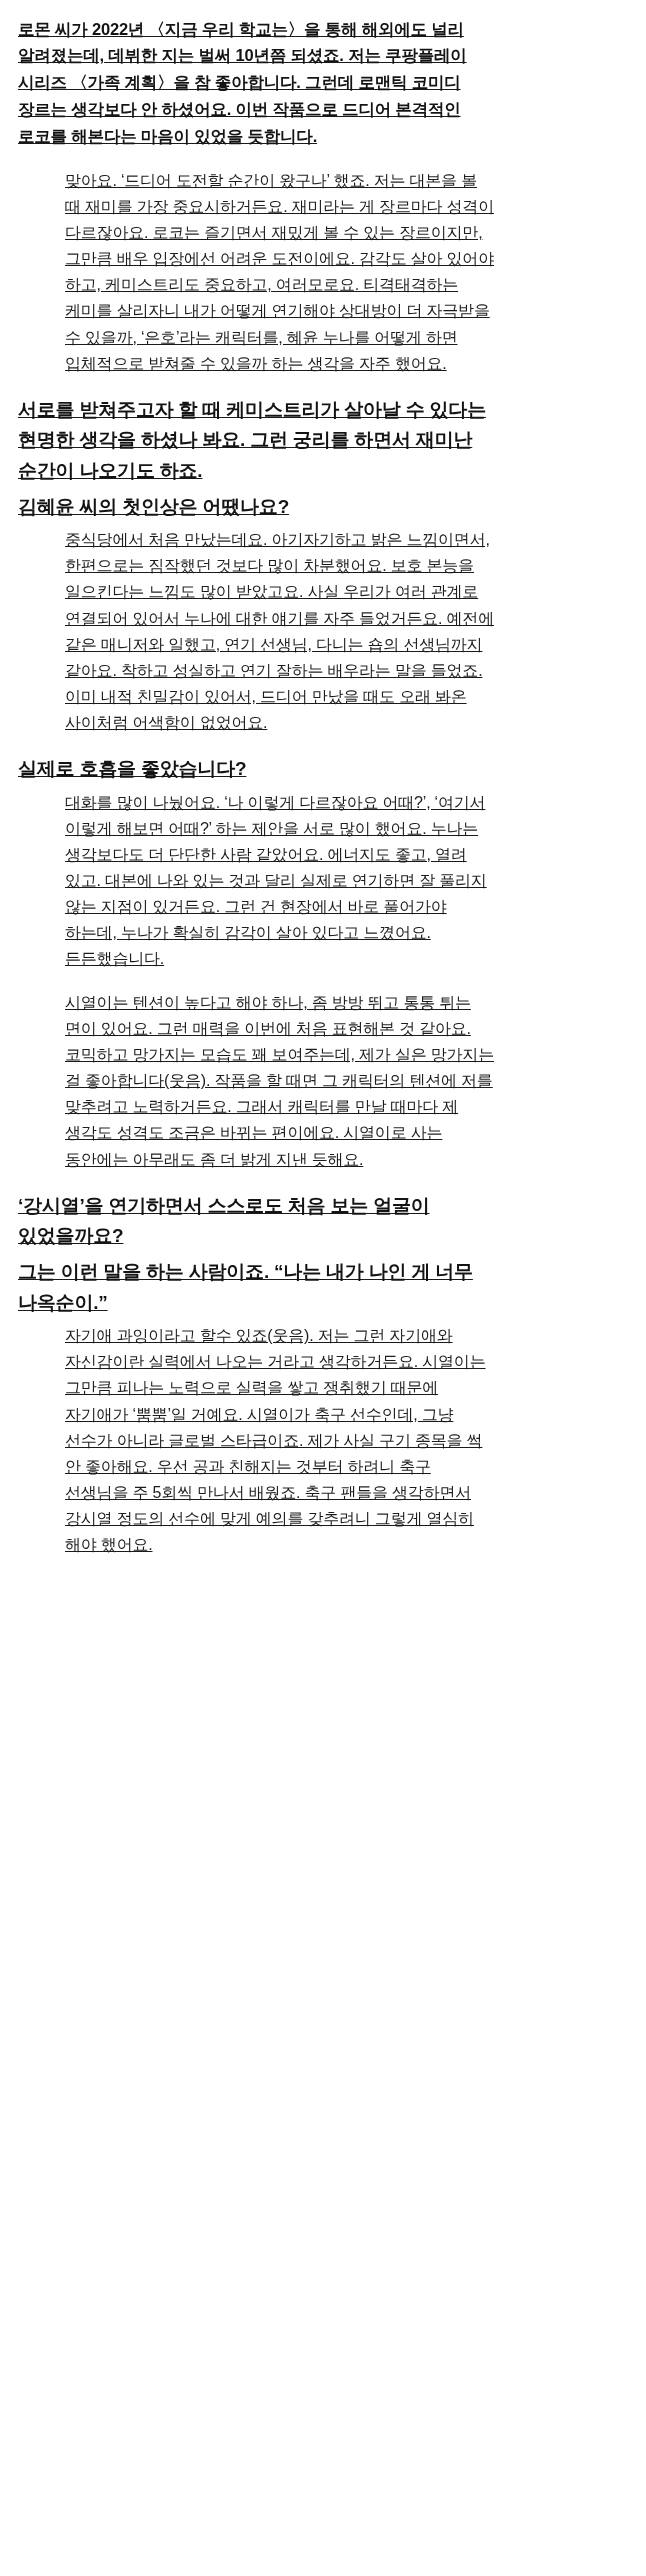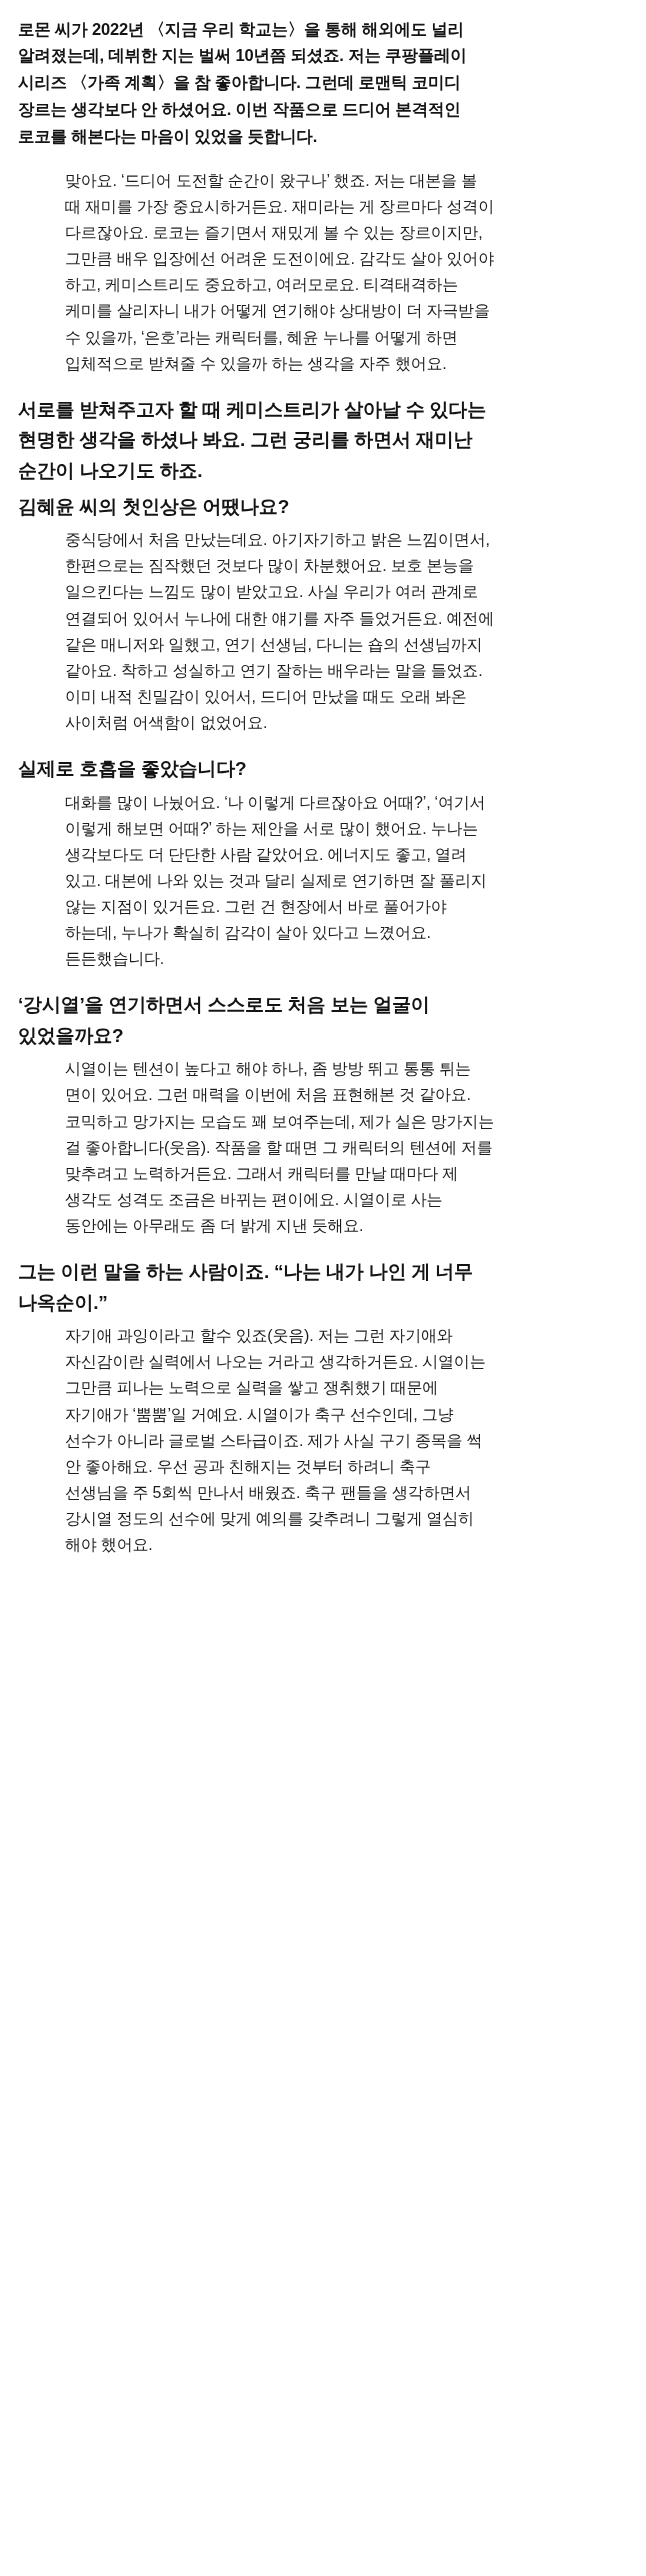--- a/index.html
+++ b/index.html
@@ -11,20 +11,21 @@
     width: 646px;
     font-family: "Liberation Sans", sans-serif;
     color: #1a1a1a;
   }
   .page {
     width: 514px;
     min-height: 2576px;
     box-sizing: border-box;
     padding: 15.6px 18px 24px 18px;
     background: #ffffff;
+    text-decoration: underline;
   }
   .block {
     margin: 0 0 18px 0;
   }
   .block:last-child {
     margin-bottom: 0;
   }
   .q {
     font-size: 19px;
     line-height: 1.62;
@@ -57,19 +58,19 @@
 
 <div class="page">
   <div id="article-body">
       <p class="block lead">로몬 씨가 2022년 〈지금 우리 학교는〉을 통해 해외에도 널리 알려졌는데, 데뷔한 지는 벌써 10년쯤 되셨죠. 저는 쿠팡플레이 시리즈 〈가족 계획〉을 참 좋아합니다. 그런데 로맨틱 코미디 장르는 생각보다 안 하셨어요. 이번 작품으로 드디어 본격적인 로코를 해본다는 마음이 있었을 듯합니다.</p>
       <p class="block a">맞아요. ‘드디어 도전할 순간이 왔구나’ 했죠. 저는 대본을 볼 때 재미를 가장 중요시하거든요. 재미라는 게 장르마다 성격이 다르잖아요. 로코는 즐기면서 재밌게 볼 수 있는 장르이지만, 그만큼 배우 입장에선 어려운 도전이에요. 감각도 살아 있어야 하고, 케미스트리도 중요하고, 여러모로요. 티격태격하는 케미를 살리자니 내가 어떻게 연기해야 상대방이 더 자극받을 수 있을까, ‘은호’라는 캐릭터를, 혜윤 누나를 어떻게 하면 입체적으로 받쳐줄 수 있을까 하는 생각을 자주 했어요.</p>
       <p class="block q gap-tight">서로를 받쳐주고자 할 때 케미스트리가 살아날 수 있다는 현명한 생각을 하셨나 봐요. 그런 궁리를 하면서 재미난 순간이 나오기도 하죠.</p>
       <p class="block q gap-tight">김혜윤 씨의 첫인상은 어땠나요?</p>
       <p class="block a">중식당에서 처음 만났는데요. 아기자기하고 밝은 느낌이면서, 한편으로는 짐작했던 것보다 많이 차분했어요. 보호 본능을 일으킨다는 느낌도 많이 받았고요. 사실 우리가 여러 관계로 연결되어 있어서 누나에 대한 얘기를 자주 들었거든요. 예전에 같은 매니저와 일했고, 연기 선생님, 다니는 숍의 선생님까지 같아요. 착하고 성실하고 연기 잘하는 배우라는 말을 들었죠. 이미 내적 친밀감이 있어서, 드디어 만났을 때도 오래 봐온 사이처럼 어색함이 없었어요.</p>
       <p class="block q gap-tight">실제로 호흡을 좋았습니다?</p>
       <p class="block a">대화를 많이 나눴어요. ‘나 이렇게 다르잖아요 어때?’, ‘여기서 이렇게 해보면 어때?’ 하는 제안을 서로 많이 했어요. 누나는 생각보다도 더 단단한 사람 같았어요. 에너지도 좋고, 열려 있고. 대본에 나와 있는 것과 달리 실제로 연기하면 잘 풀리지 않는 지점이 있거든요. 그런 건 현장에서 바로 풀어가야 하는데, 누나가 확실히 감각이 살아 있다고 느꼈어요. 든든했습니다.</p>
+      <p class="block a">시열이는 텐션이 높다고 해야 하나, 좀 방방 뛰고 통통 튀는 면이 있어요. 그런 매력을 이번에 처음 표현해본 것 같아요. 코믹하고 망가지는 모습도 꽤 보여주는데, 제가 실은 망가지는 걸 좋아합니다(웃음). 작품을 할 때면 그 캐릭터의 텐션에 저를 맞추려고 노력하거든요. 그래서 캐릭터를 만날 때마다 제 생각도 성격도 조금은 바뀌는 편이에요. 시열이로 사는 동안에는 아무래도 좀 더 밝게 지낸 듯해요.</p>
       <p class="block q gap-tight">‘강시열’을 연기하면서 스스로도 처음 보는 얼굴이 있었을까요?</p>
-      <p class="block a">시열이는 텐션이 높다고 해야 하나, 좀 방방 뛰고 통통 튀는 면이 있어요. 그런 매력을 이번에 처음 표현해본 것 같아요. 코믹하고 망가지는 모습도 꽤 보여주는데, 제가 실은 망가지는 걸 좋아합니다(웃음). 작품을 할 때면 그 캐릭터의 텐션에 저를 맞추려고 노력하거든요. 그래서 캐릭터를 만날 때마다 제 생각도 성격도 조금은 바뀌는 편이에요. 시열이로 사는 동안에는 아무래도 좀 더 밝게 지낸 듯해요.</p>
       <p class="block q gap-tight">그는 이런 말을 하는 사람이죠. “나는 내가 나인 게 너무 나옥순이.”</p>
       <p class="block a">자기애 과잉이라고 할수 있죠(웃음). 저는 그런 자기애와 자신감이란 실력에서 나오는 거라고 생각하거든요. 시열이는 그만큼 피나는 노력으로 실력을 쌓고 쟁취했기 때문에 자기애가 ‘뿜뿜’일 거예요. 시열이가 축구 선수인데, 그냥 선수가 아니라 글로벌 스타급이죠. 제가 사실 구기 종목을 썩 안 좋아해요. 우선 공과 친해지는 것부터 하려니 축구 선생님을 주 5회씩 만나서 배웠죠. 축구 팬들을 생각하면서 강시열 정도의 선수에 맞게 예의를 갖추려니 그렇게 열심히 해야 했어요.</p>
     </div>
 </div>
 
 
 </body></html>

